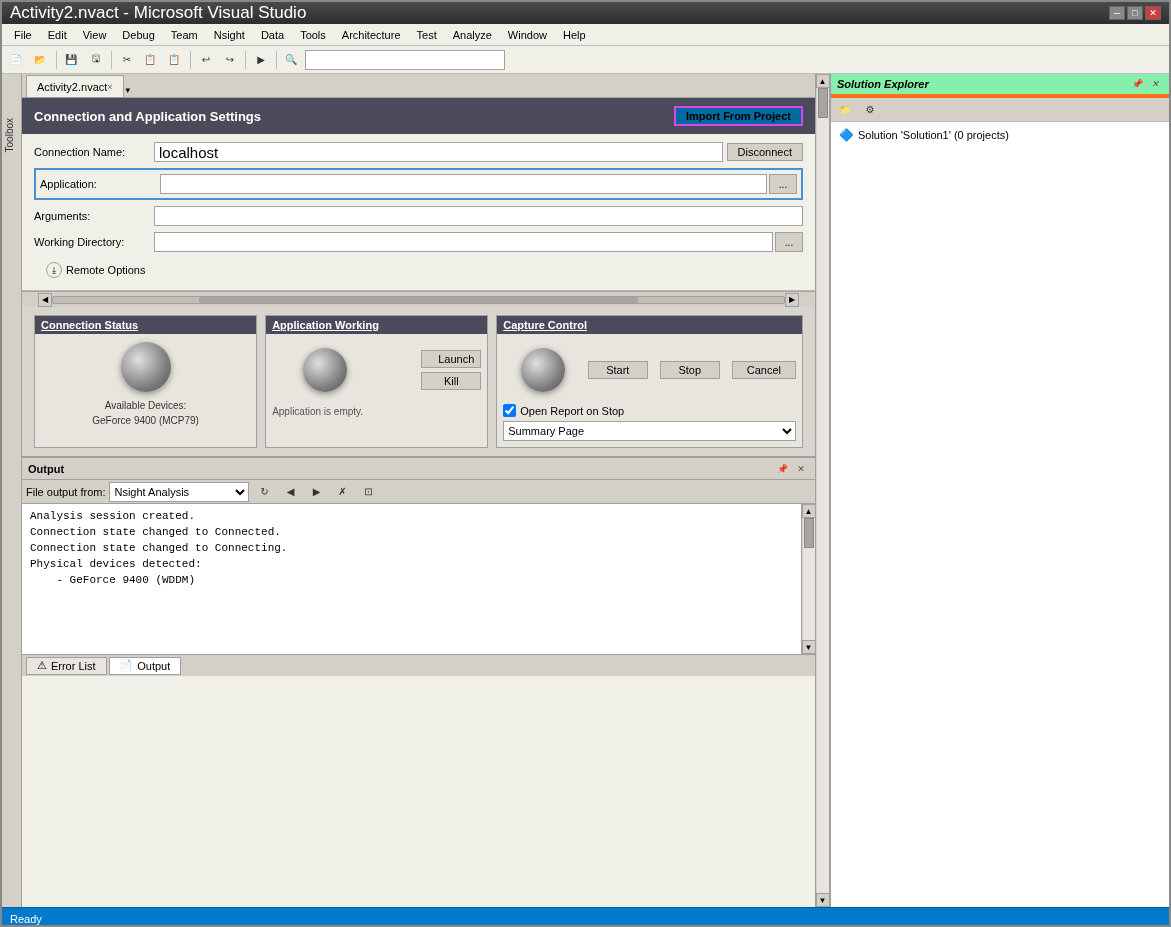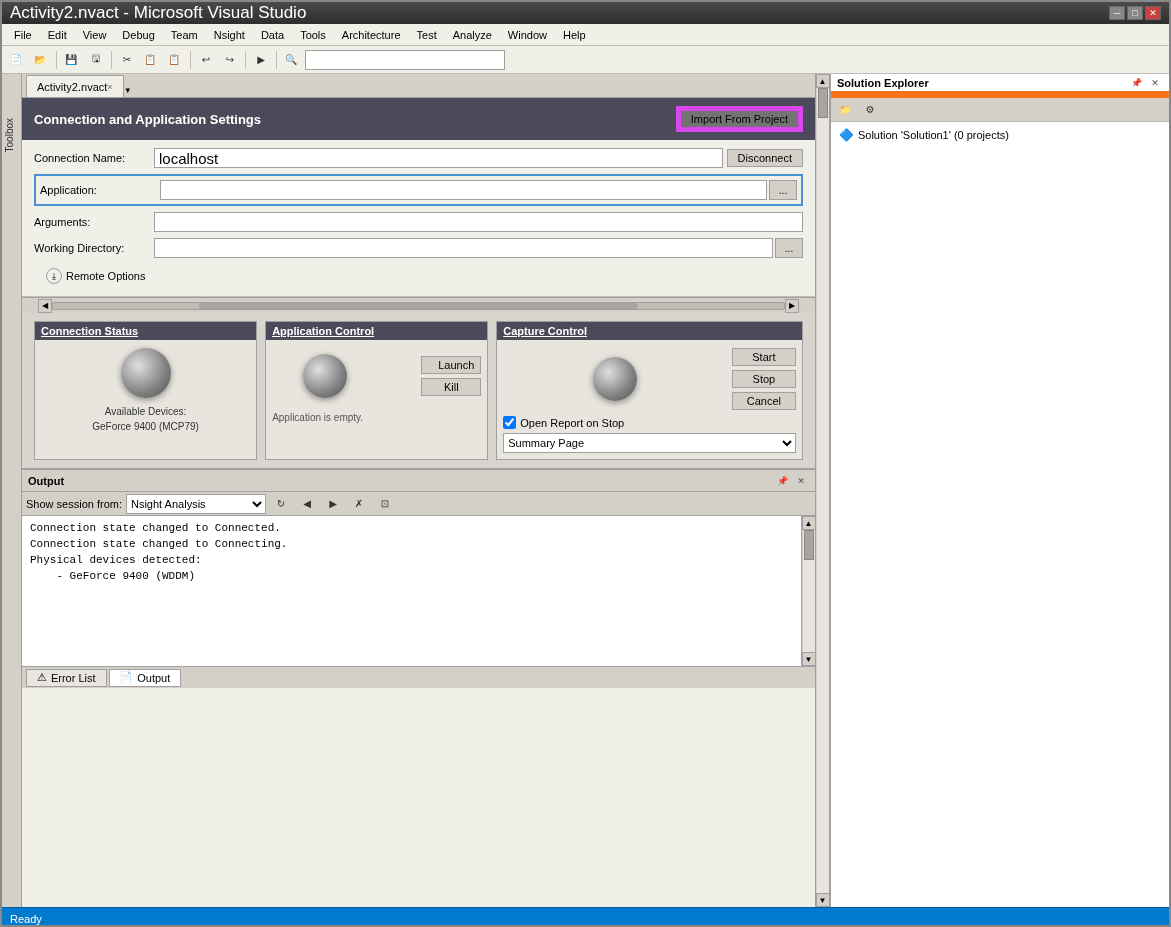--- a/index.html
+++ b/index.html
@@ -134,26 +134,27 @@
       background: #4a4a5a;
       color: #fff;
       padding: 8px 12px;
       display: flex;
       align-items: center;
       justify-content: space-between;
       font-size: 13px;
       font-weight: bold;
     }
     .import-btn {
-      background: #737373;
-      border: 5px solid #d946ef;
+      background: #0369a1;
+      border: 2px solid #d946ef;
       padding: 2px 10px;
       font-size: 11px;
       cursor: pointer;
       color: #000;
+      font-weight: bold;
     }
 
     
     .form-container {
       padding: 8px 12px;
       background: #f0efe8;
       border-bottom: 1px solid #c0bdb5;
     }
     .form-row {
       display: flex;
@@ -275,21 +276,21 @@
     .app-btn {
       background: #d4d0c8;
       border: 1px solid #a0a0a0;
       padding: 2px 16px;
       font-size: 11px;
       cursor: pointer;
       width: 60px;
     }
     .app-control-row { display: flex; align-items: center; gap: 8px; }
     .app-empty-text { font-size: 10px; color: #555; margin-top: 8px; }
-    .capture-buttons { display: flex; flex-direction: column; gap: 4px; margin-left: 6px; }
+    .capture-buttons { display: flex; gap: 12px; margin-left: 6px; }
     .cap-btn {
       background: #d4d0c8;
       border: 1px solid #a0a0a0;
       padding: 2px 14px;
       font-size: 11px;
       cursor: pointer;
       min-width: 60px;
     }
     .capture-row { display: flex; align-items: center; }
     .checkbox-row { display: flex; align-items: center; gap: 4px; margin-top: 6px; font-size: 11px; }
@@ -390,27 +391,28 @@
 
     
     .solution-explorer {
       width: 340px;
       background: #f0efe8;
       border-left: 2px solid #a0a0a0;
       display: flex;
       flex-direction: column;
     }
     .se-header {
-      background: #ffffff;
+      background: #86efac;
       height: 24px;
       display: flex;
       align-items: center;
       justify-content: space-between;
       padding: 0 6px;
-      border-bottom: 7px solid #f97316;
+      border-bottom: 4px solid #f97316;
+      font-style: italic;
     }
     .se-title { font-size: 11px; font-weight: bold; }
     .se-controls { display: flex; gap: 2px; }
     .se-toolbar {
       background: #d4d0c8;
       height: 24px;
       display: flex;
       align-items: center;
       padding: 2px 4px;
       gap: 2px;
@@ -572,21 +574,21 @@
       <div class="status-panels">
 
         <div class="status-panel">
           <div class="status-panel-title">Connection Status</div>
           <div class="orb"></div>
           <div class="device-info">Available Devices:</div>
           <div class="device-info">GeForce 9400 (MCP79)</div>
         </div>
 
         <div class="status-panel">
-          <div class="status-panel-title">Application Control</div>
+          <div class="status-panel-title">Application Working</div>
           <div class="app-control-row">
             <div class="orb-small"></div>
             <div class="app-buttons">
               <button class="app-btn">Launch</button>
               <button class="app-btn">Kill</button>
             </div>
           </div>
           <div class="app-empty-text">Application is empty.</div>
         </div>
 
@@ -613,32 +615,33 @@
 
       <div class="output-panel">
         <div class="output-header">
           <span class="output-title">Output</span>
           <div class="output-controls">
             <span class="output-ctrl-btn">📌</span>
             <span class="output-ctrl-btn">✕</span>
           </div>
         </div>
         <div class="output-toolbar">
-          <span class="show-label">Show session from:</span>
+          <span class="show-label">File output from:</span>
           <select class="output-select">
             <option>Nsight Analysis</option>
           </select>
           <button class="toolbar-btn">↻</button>
           <button class="toolbar-btn">◀</button>
           <button class="toolbar-btn">▶</button>
           <button class="toolbar-btn">✗</button>
           <button class="toolbar-btn">⊡</button>
         </div>
         <div style="display:flex;flex:1;overflow:hidden;">
           <div class="output-content">
+            <div class="output-line">Analysis session created.</div>
             <div class="output-line">Connection state changed to Connected.</div>
             <div class="output-line">Connection state changed to Connecting.</div>
             <div class="output-line">Physical devices detected:</div>
             <div class="output-line">&nbsp;&nbsp;&nbsp;&nbsp;- GeForce 9400 (WDDM)</div>
           </div>
           <div class="v-scrollbar">
             <div class="scroll-arrow">▲</div>
             <div class="scroll-track">
               <div class="scroll-thumb"></div>
             </div>

